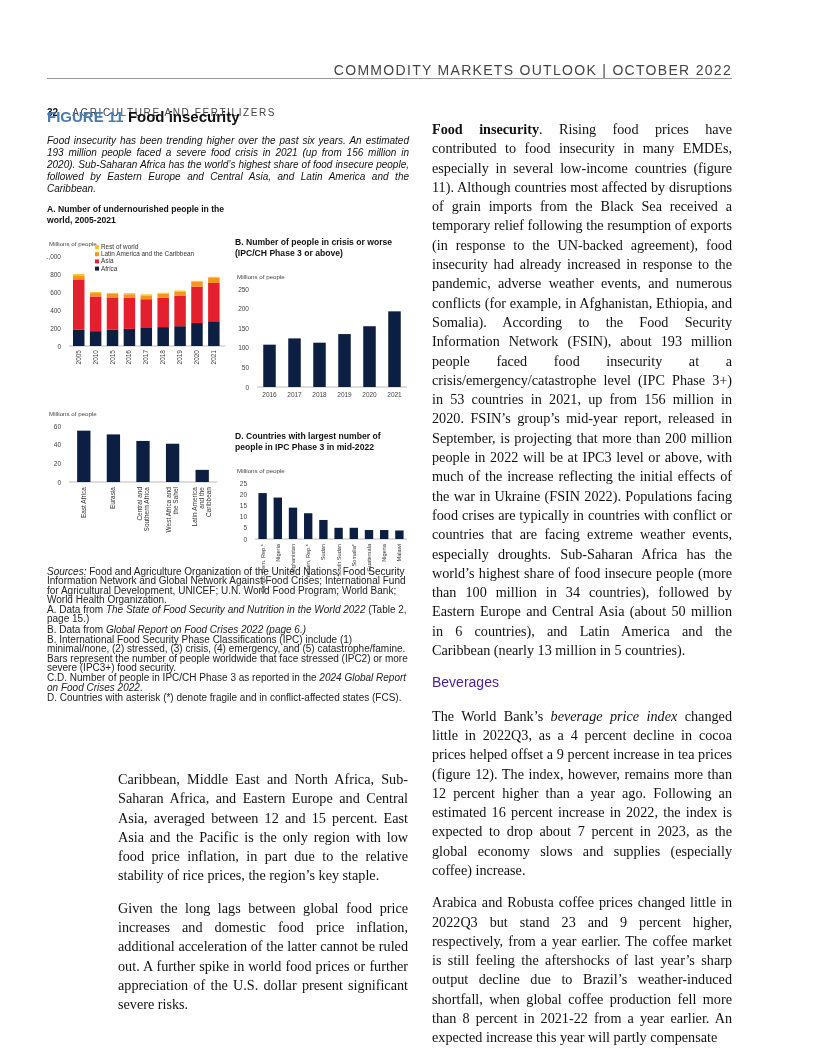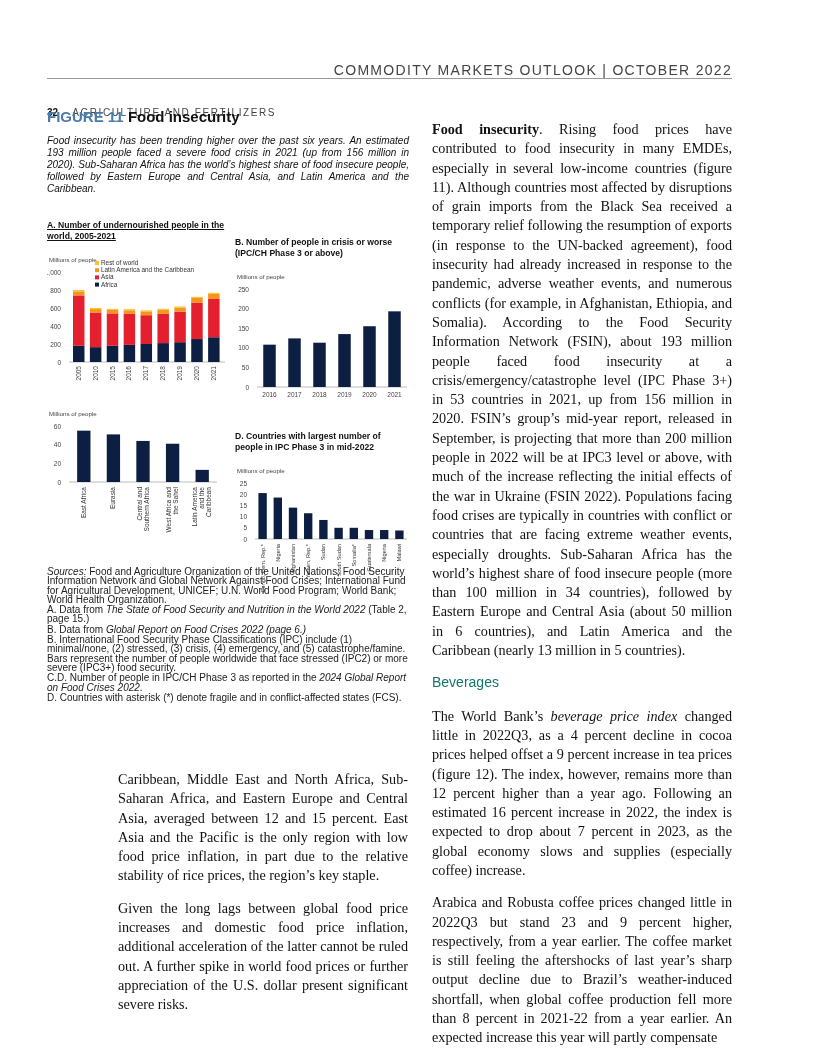--- a/index.html
+++ b/index.html
@@ -12,40 +12,40 @@
   .fig-title{font-size:15px;font-weight:bold;}
   .fig-title .num{color:#4a7aa8;}
   .fig-sub{font-size:10px;font-style:italic;line-height:12px;margin-top:10px;text-align:justify;}
   .panel{position:absolute;font-family:"Liberation Sans",sans-serif;}
   .ptitle{font-size:8.6px;font-weight:bold;line-height:11px;}
   svg text{font-family:"Liberation Sans",sans-serif;}
   .notes{position:absolute;left:47px;top:567px;width:362px;font-family:"Liberation Sans",sans-serif;font-size:10px;line-height:9.3px;color:#222;}
   .notes p{margin:0 0 1px 0;}
   .col{position:absolute;font-size:14.2px;line-height:19.3px;text-align:justify;}
   .col p{margin:12px 0 13px 0;}
-  .h2{font-family:"Liberation Sans",sans-serif;color:#0f766e;font-size:14px;margin:8px 0 14px 0;}
+  .h2{font-family:"Liberation Sans",sans-serif;color:#4c1d95;font-size:14px;margin:8px 0 14px 0;}
 </style>
 </head>
 <body>
 
 <div class="hdr-left">
   <span class="pg">32</span><span>AGRICULTURE AND FERTILIZERS</span>
 </div>
 <div class="hdr-right">COMMODITY MARKETS OUTLOOK | OCTOBER 2022</div>
 <div class="hdr-line"></div>
 
 <div class="fig">
   <div class="fig-title">
     <span class="num">FIGURE 11</span>
     <span>Food insecurity</span>
   </div>
   <div class="fig-sub">Food insecurity has been trending higher over the past six years. An estimated 193 million people faced a severe food crisis in 2021 (up from 156 million in 2020). Sub-Saharan Africa has the world’s highest share of food insecure people, followed by Eastern Europe and Central Asia, and Latin America and the Caribbean.</div>
 </div>
 
-<div class="panel" style="left:47px;top:220px;width:180px;text-decoration:underline;">
+<div class="panel" style="left:47px;top:204px;width:180px;">
   <div class="ptitle">A. Number of undernourished people in the world, 2005-2021</div>
   <svg id="chartA" width="180" height="140">
       <text x="2" y="20" font-size="6.2" fill="#444">Millions of people</text>
       <text x="14" y="122.5" font-size="6.5" fill="#444" text-anchor="end">0</text>
       <text x="14" y="104.5" font-size="6.5" fill="#444" text-anchor="end">200</text>
       <text x="14" y="86.5" font-size="6.5" fill="#444" text-anchor="end">400</text>
       <text x="14" y="68.5" font-size="6.5" fill="#444" text-anchor="end">600</text>
       <text x="14" y="50.5" font-size="6.5" fill="#444" text-anchor="end">800</text>
       <text x="14" y="32.5" font-size="6.5" fill="#444" text-anchor="end">1,000</text>
       <line x1="22" x2="178" y1="120" y2="120" stroke="#aaa" stroke-width="0.8"></line>

